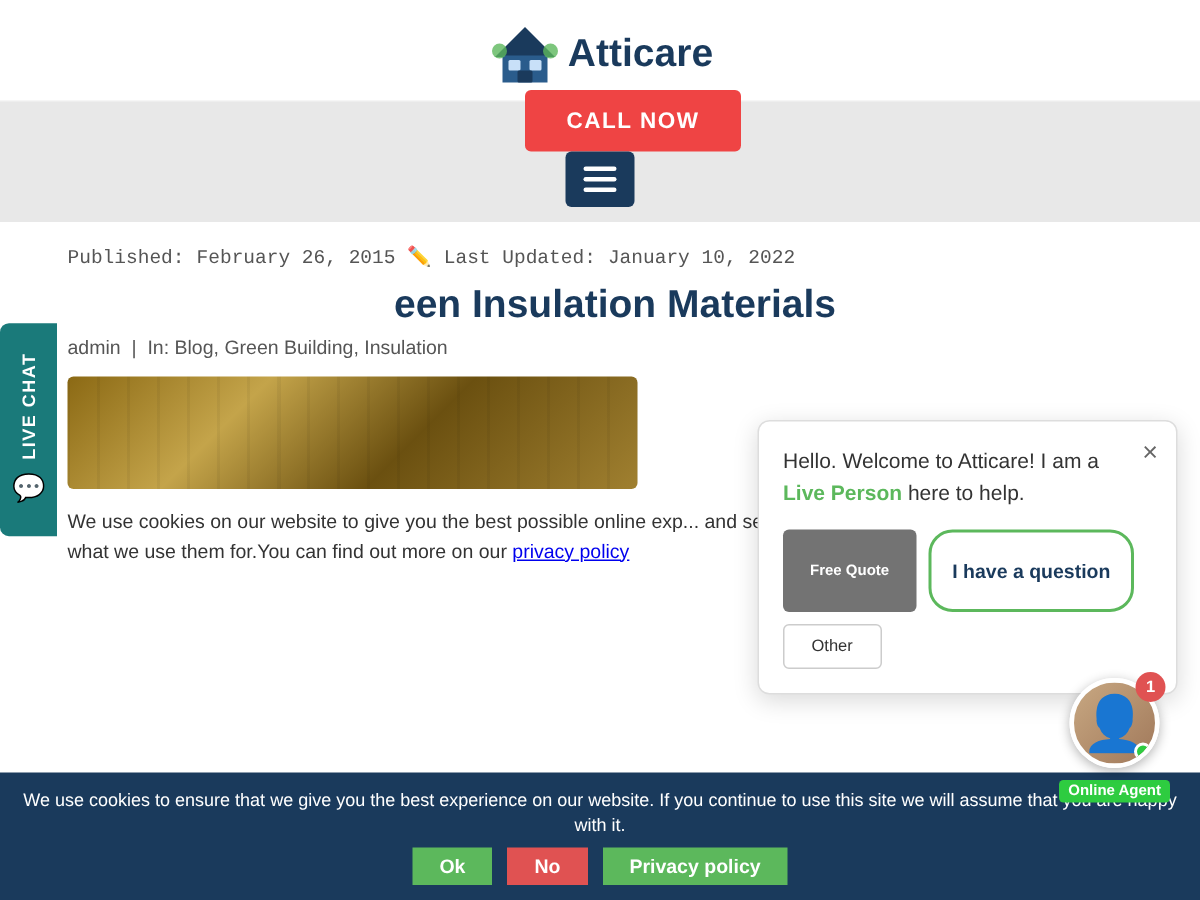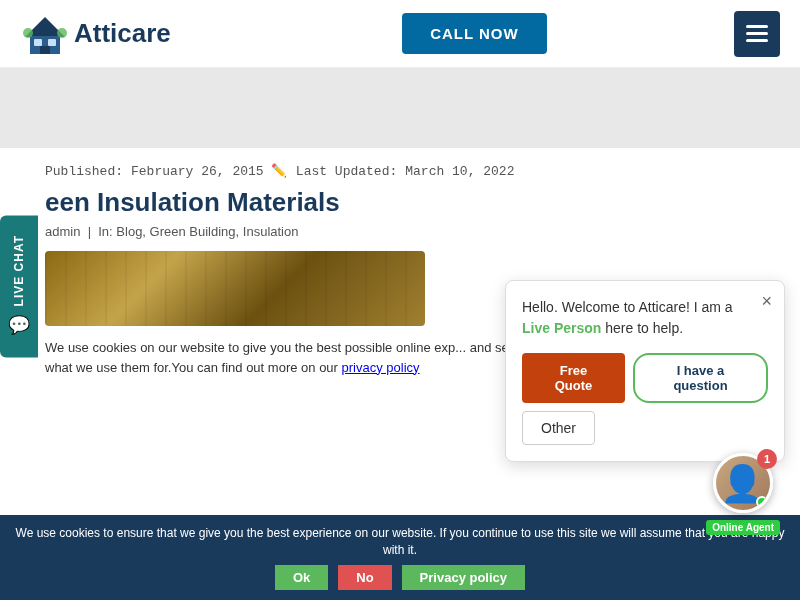--- a/index.html
+++ b/index.html
@@ -14,39 +14,40 @@
 
     
     .header {
       display: flex;
       align-items: center;
       justify-content: space-between;
       padding: 10px 20px;
       background: #fff;
       border-bottom: 1px solid #eee;
       height: 68px;
+      flex-direction: column;
     }
     .logo-area {
       display: flex;
       align-items: center;
     }
     .logo-text {
       font-size: 26px;
       font-weight: bold;
       color: #1a3a5c;
       display: flex;
       align-items: center;
     }
     .logo-icon {
       width: 50px;
       height: 50px;
       margin-right: 4px;
     }
     .call-now-btn {
-      background: #0369a1;
+      background: #ef4444;
       color: #fff;
       font-weight: bold;
       font-size: 15px;
       letter-spacing: 1px;
       padding: 12px 28px;
       border: none;
       border-radius: 4px;
       cursor: pointer;
       margin-left: 44px;
     }
@@ -122,20 +123,21 @@
     }
     .meta-edit-icon {
       font-size: 13px;
       color: #555;
     }
     .article-title {
       font-size: 26px;
       font-weight: bold;
       color: #1a3a5c;
       margin-bottom: 6px;
+      text-align: center;
     }
     .article-tags {
       font-size: 13px;
       color: #555;
       margin-bottom: 12px;
     }
     .article-image {
       width: 380px;
       height: 75px;
       background: linear-gradient(135deg, #8b6914 0%, #c4a44a 30%, #6b5010 60%, #a08030 100%);
@@ -232,47 +234,47 @@
     .chat-buttons {
       display: flex;
       flex-direction: column;
       gap: 8px;
     }
     .chat-buttons-row {
       display: flex;
       gap: 8px;
     }
     .chat-free-quote {
-      background: #c2410c;
+      background: #737373;
       color: #fff;
       border: none;
       border-radius: 4px;
-      padding: 10px 18px;
-      cursor: pointer;
-      font-size: 13px;
+      padding: 22px 18px;
+      cursor: pointer;
+      font-size: 10px;
       font-weight: bold;
     }
     .chat-question {
       background: #fff;
       color: #1a3a5c;
       border: 2px solid #5cb85c;
       border-radius: 16px;
       padding: 8px 14px;
       cursor: pointer;
       font-size: 13px;
       font-weight: bold;
     }
     .chat-other {
       background: #fff;
       color: #333;
       border: 1px solid #ccc;
       border-radius: 4px;
       padding: 8px 18px;
       cursor: pointer;
-      font-size: 14px;
+      font-size: 11px;
       width: fit-content;
     }
 
     
     .online-agent {
       position: absolute;
       right: 20px;
       bottom: 65px;
       z-index: 20;
       text-align: center;
@@ -365,21 +367,21 @@
   <span class="live-chat-icon">💬</span>
   <span>LIVE CHAT</span>
 </div>
 
 <div class="article-area">
   <div class="article-meta">
     <span>Published:</span>
     <span>February 26, 2015</span>
     <span class="meta-edit-icon">✏️</span>
     <span>Last Updated:</span>
-    <span>March 10, 2022</span>
+    <span>January 10, 2022</span>
   </div>
   <h1 class="article-title">een Insulation Materials</h1>
   <div class="article-tags">
     <span>admin</span>
     &nbsp;|&nbsp;
     <span>In:</span>
     <span>Blog, Green Building, Insulation</span>
   </div>
   <div class="article-image"></div>
   <div class="article-excerpt">

